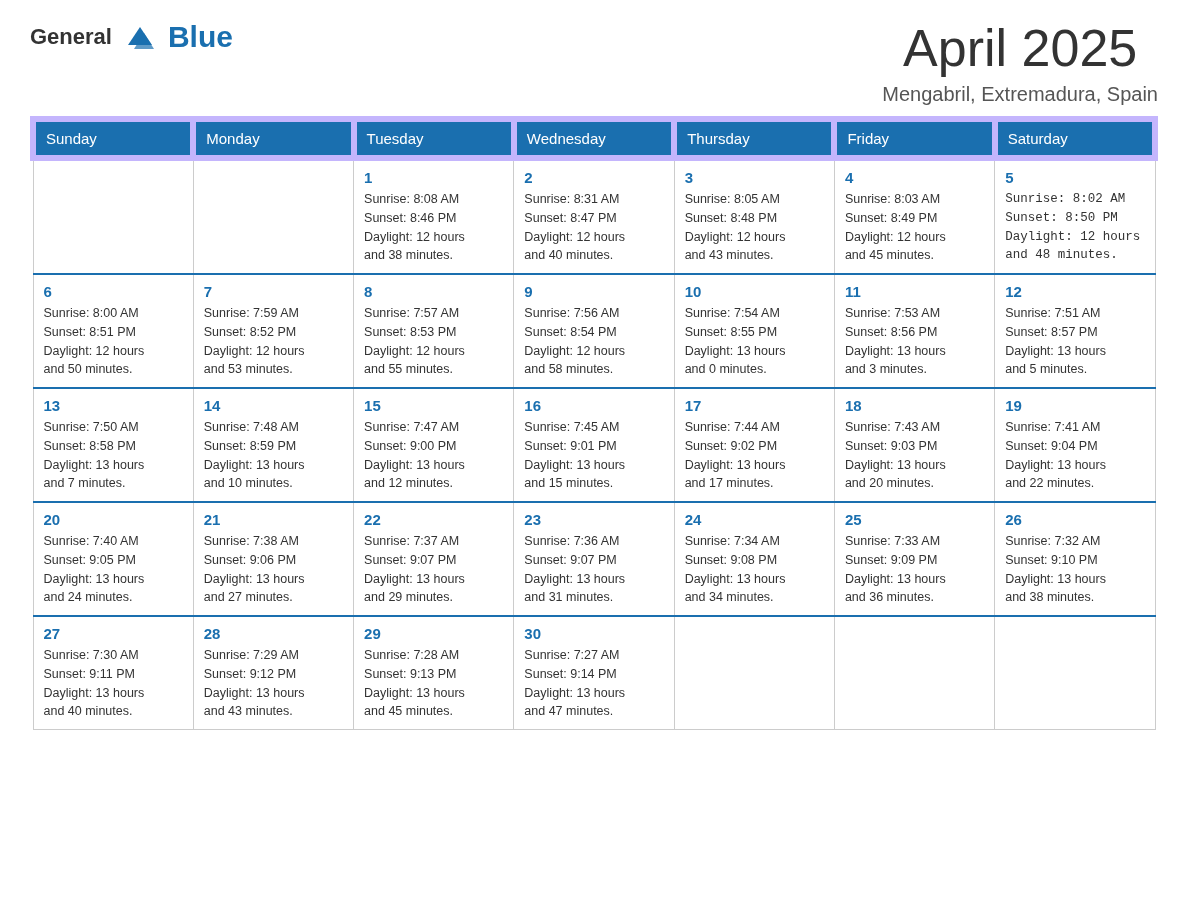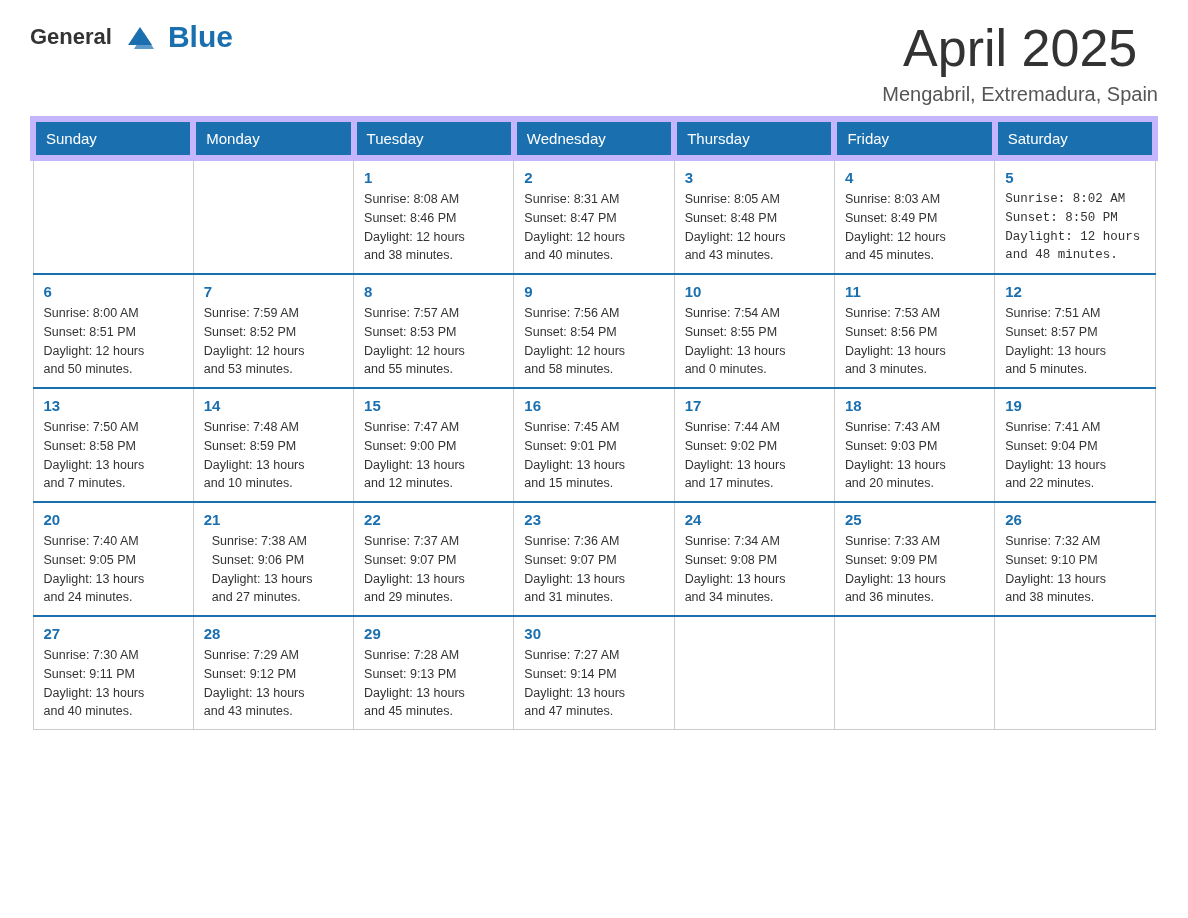--- a/index.html
+++ b/index.html
@@ -268,21 +268,21 @@
       <tr class="row-divider">
         <td>
           <div class="day-number">20</div>
           <div class="day-info" style="white-space: pre-line;">Sunrise: 7:40 AM
 Sunset: 9:05 PM
 Daylight: 13 hours
 and 24 minutes.</div>
         </td>
         <td>
           <div class="day-number">21</div>
-          <div class="day-info" style="white-space: pre-line; margin-left: 8px;">Sunrise: 7:38 AM
+          <div class="day-info" style="white-space: pre-line;">Sunrise: 7:38 AM
 Sunset: 9:06 PM
 Daylight: 13 hours
 and 27 minutes.</div>
         </td>
         <td>
           <div class="day-number">22</div>
           <div class="day-info" style="white-space: pre-line;">Sunrise: 7:37 AM
 Sunset: 9:07 PM
 Daylight: 13 hours
 and 29 minutes.</div>

